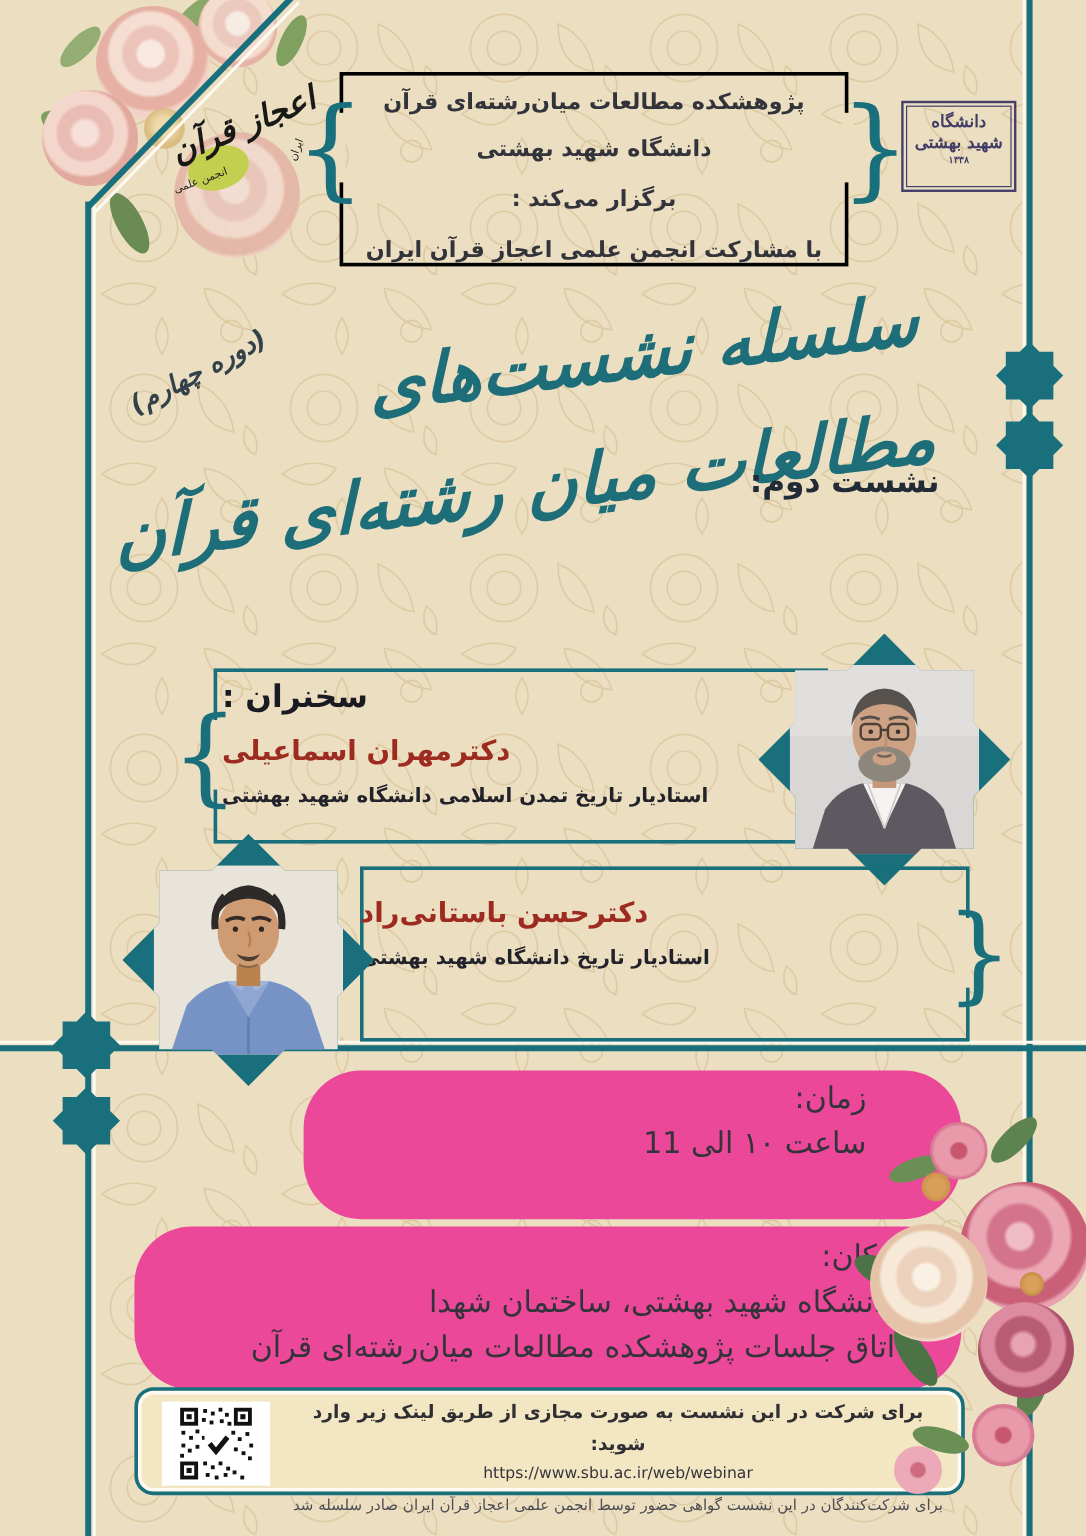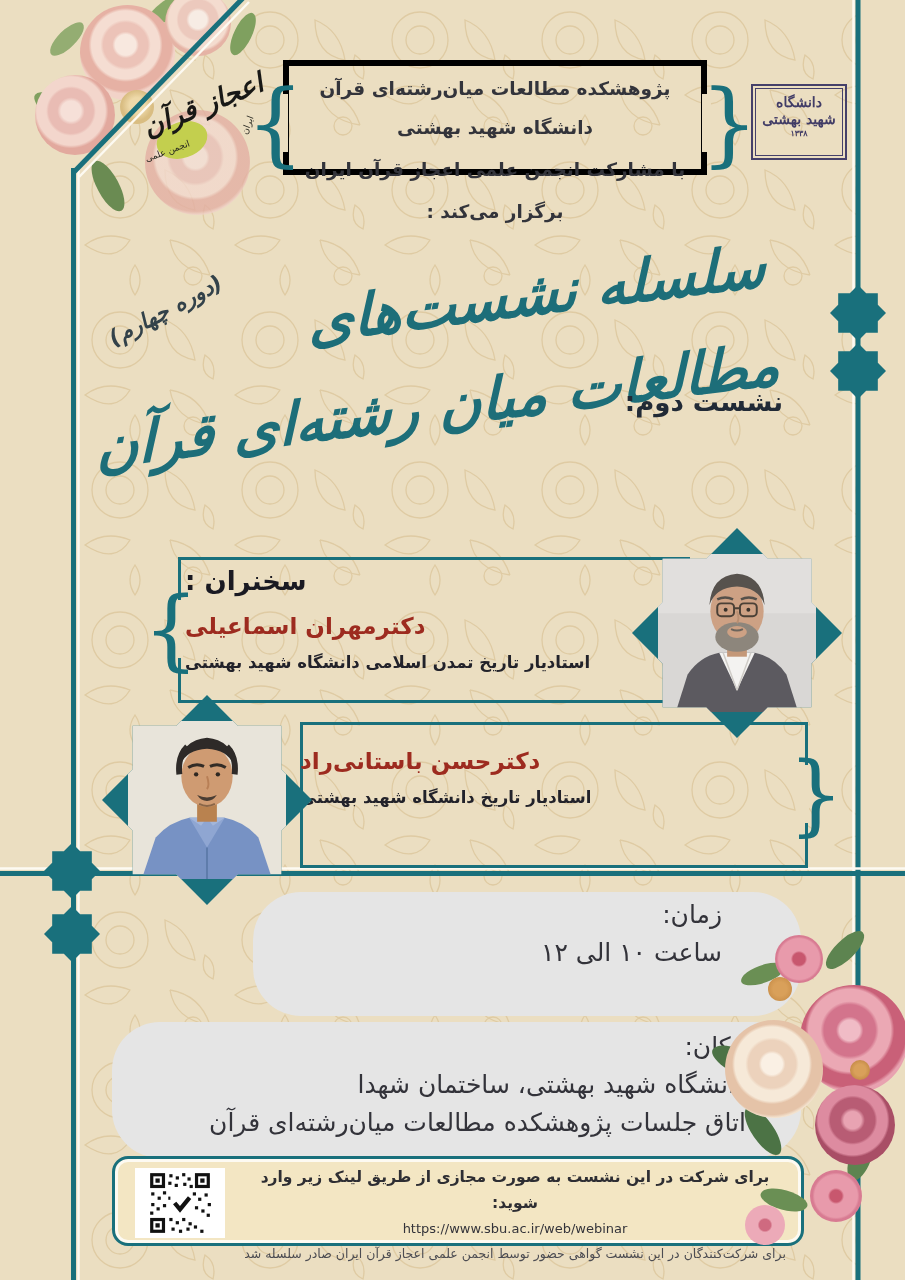--- a/index.html
+++ b/index.html
@@ -7,21 +7,21 @@
   #poster{position:relative;width:905px;height:1280px;background:#ebdec1;overflow:hidden;}
   .abs{position:absolute;}
   .rtl{direction:rtl;unicode-bidi:embed;}
   
   .star8{clip-path:polygon(100% 50%,85.4% 64.6%,85.4% 85.4%,64.6% 85.4%,50% 100%,35.4% 85.4%,14.6% 85.4%,14.6% 64.6%,0% 50%,14.6% 35.4%,14.6% 14.6%,35.4% 14.6%,50% 0%,64.6% 14.6%,85.4% 14.6%,85.4% 35.4%);background:#19707c;}
   .bracket{font-family:"DejaVu Serif",serif;color:#19707c;font-weight:400;line-height:1;user-select:none;}
   .mask{background:#ebdec1;}
   .rose{position:absolute;border-radius:50%;}
   .leaf{position:absolute;background:#6f9150;border-radius:60% 40% 60% 40%;}
   
-  #header-box{left:283px;top:60px;width:424px;height:115px;border:6px solid #000000;box-sizing:border-box;}
+  #header-box{left:283px;top:60px;width:424px;height:162px;border:3px solid #000000;box-sizing:border-box;}
   #header-box .ht{width:100%;text-align:center;font-weight:bold;font-size:18.5px;line-height:39px;color:#33343b;padding-top:3px;}
   
   #sbu-logo{left:751px;top:84px;width:96px;height:76px;border:2px solid #45406a;box-sizing:border-box;padding:2px;}
   #sbu-logo .inner{width:100%;height:100%;border:1.5px solid #45406a;box-sizing:border-box;text-align:center;color:#413c66;font-family:"DejaVu Serif",serif;font-weight:bold;font-size:14px;line-height:17px;padding-top:5px;}
   #sbu-logo .yr{font-size:8px;line-height:10px;}
   
   #assoc-logo{left:138px;top:80px;width:130px;height:115px;}
   #assoc-blob{left:18px;top:42px;width:52px;height:36px;background:#c3cf4e;border-radius:50%;transform:rotate(-18deg);}
   #assoc-title{left:8px;top:8px;width:120px;font-weight:bold;font-size:27px;color:#181816;transform:rotate(-22deg);white-space:nowrap;font-style:italic;text-align:center;}
   #assoc-sub1{left:6px;top:66px;font-size:9px;color:#26261f;transform:rotate(-20deg);}
@@ -38,21 +38,21 @@
   #speaker-box{left:178px;top:557px;width:512px;height:146px;}
   #host-box{left:300px;top:722px;width:508px;height:146px;}
   .person-texts{text-align:left;}
   .p-heading{font-size:26px;font-weight:bold;color:#1a1a22;}
   .p-name{font-size:23px;font-weight:bold;color:#9d2b1f;}
   .p-affil{font-size:16.5px;font-weight:bold;color:#22222a;}
   
   .photo-frame{width:210px;height:210px;}
   .photo{left:26px;top:26px;width:158px;height:158px;overflow:hidden;}
   
-  .panel{background:#e5e5e5;border-radius:48px;}
+  .panel{background:#ec4899;border-radius:48px;}
   #time-panel{left:253px;top:892px;width:548px;height:120px;}
   #place-panel{left:112px;top:1022px;width:689px;height:130px;}
   .panel .line{direction:rtl;text-align:right;font-size:25px;line-height:38px;color:#33333a;}
   #time-panel .line{padding-right:79px;}
   #place-panel .line{padding-right:55px;}
   #time-panel{padding-top:0;} 
   
   #footer-box{left:112px;top:1156px;width:692px;height:90px;border:3px solid #19707c;border-radius:16px;box-sizing:border-box;background:#f3e6c3;box-shadow:inset 0 0 0 3px #fdfaf2;}
   #qr-card{left:20px;top:9px;width:90px;height:70px;background:#ffffff;display:flex;align-items:center;justify-content:center;}
   #footer-texts{left:120px;top:5px;width:560px;text-align:center;}
@@ -107,22 +107,22 @@
     <line x1="0" y1="873.5" x2="905" y2="873.5" stroke="#19707c" stroke-width="5"></line>
   </svg>
 
   <div class="abs star8" style="left:830px;top:285px;width:56px;height:56px;"></div>
   <div class="abs star8" style="left:830px;top:343px;width:56px;height:56px;"></div>
   <div class="abs star8" style="left:44px;top:843px;width:56px;height:56px;"></div>
   <div class="abs star8" style="left:44px;top:906px;width:56px;height:56px;"></div>
 
   <div class="abs" id="header-box">
     <div class="ht rtl">پژوهشکده مطالعات میان‌رشته‌ای قرآن دانشگاه شهید بهشتی</div>
+    <div class="ht rtl">برگزار می‌کند :</div>
     <div class="ht rtl">با مشارکت انجمن علمی اعجاز قرآن ایران</div>
-    <div class="ht rtl">برگزار می‌کند :</div>
   </div>
   <div class="abs mask" style="left:279px;top:94px;width:9px;height:58px;"></div>
   <div class="abs bracket" style="left:246px;top:78px;font-size:92px;">{</div>
   <div class="abs mask" style="left:702px;top:94px;width:9px;height:58px;"></div>
   <div class="abs bracket" style="left:700px;top:78px;font-size:92px;">}</div>
 
   <div class="abs" id="sbu-logo">
     <div class="inner rtl">
       <span>دانشگاه</span><br>
       <span>شهید</span>
@@ -202,21 +202,21 @@
         <path d="M61,47 q8,-5 16,-1 M83,46 q8,-4 16,1" stroke="#332c26" stroke-width="3" fill="none"></path>
         <path d="M80,56 q3,9 0,13" stroke="#b87f56" stroke-width="2" fill="none"></path>
         <path d="M70,75 q10,5 20,0 q-4,6 -10,6 q-6,0 -10,-6z" fill="#4a3d33"></path>
         <path d="M72,84 q8,4 16,0" stroke="#8a6648" stroke-width="2" fill="none"></path>
       </svg>
     </div>
   </div>
 
   <div class="abs panel" id="time-panel" style="padding-top:4px;">
     <div class="line">زمان:</div>
-    <div class="line">ساعت ۱۰ الی ۱۲</div>
+    <div class="line">ساعت ۱۰ الی 11</div>
   </div>
 
   <div class="abs panel" id="place-panel" style="padding-top:6px;">
     <div class="line">مکان:</div>
     <div class="line">دانشگاه شهید بهشتی، ساختمان شهدا</div>
     <div class="line">اتاق جلسات پژوهشکده مطالعات میان‌رشته‌ای قرآن</div>
   </div>
 
   <div class="abs" id="footer-box">
     <div class="abs" id="qr-card">

